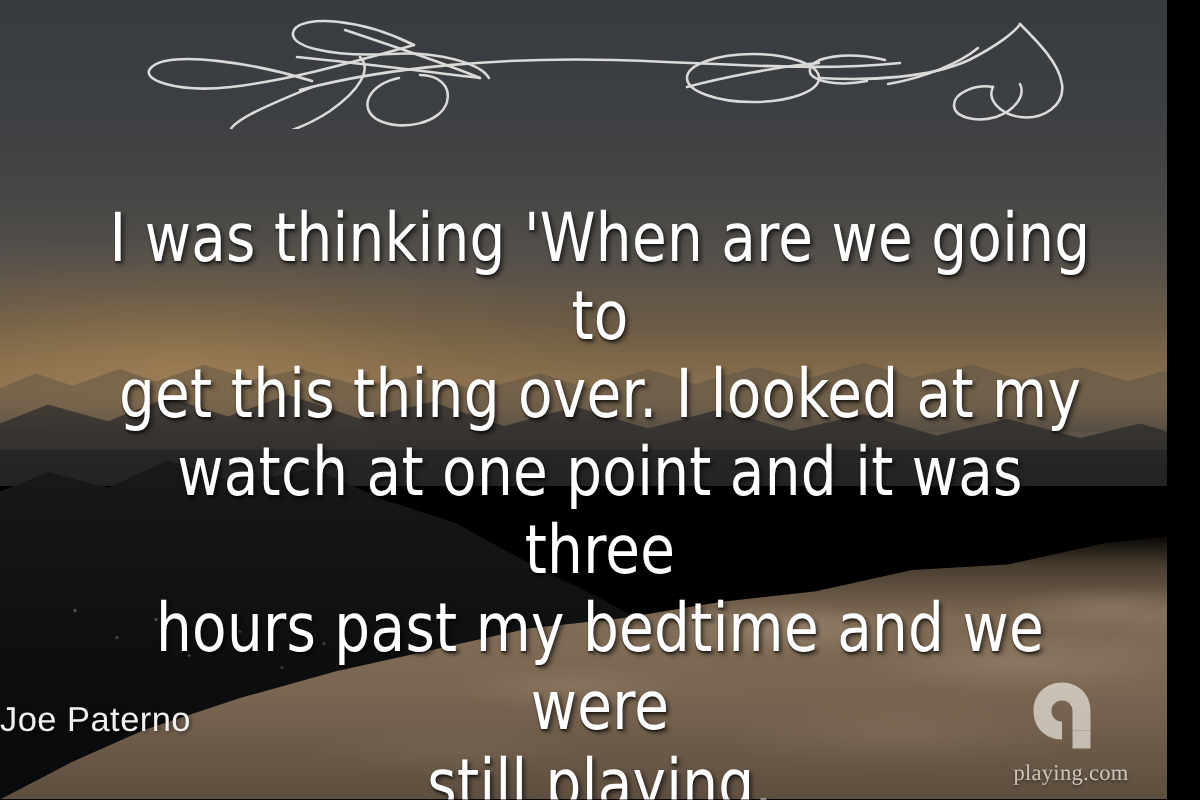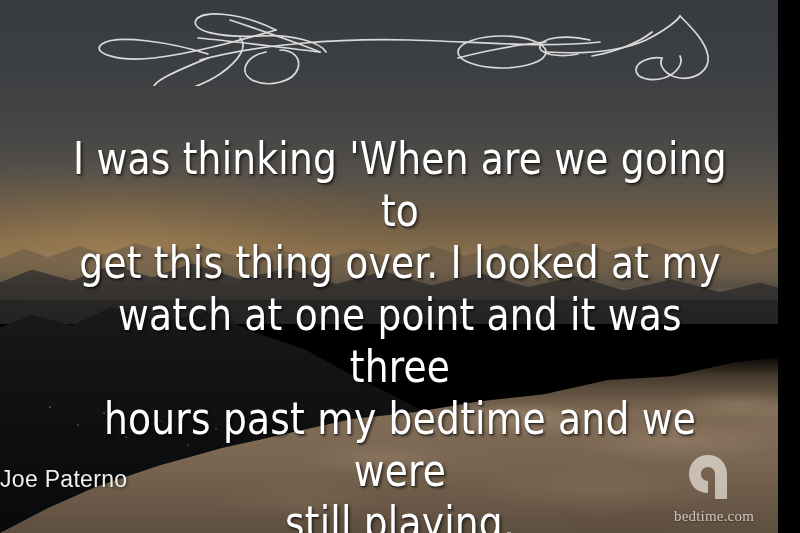--- a/index.html
+++ b/index.html
@@ -239,16 +239,16 @@
 
           <path fill-rule="evenodd" d="M20 2 C 9 2, 1 10, 1 21 C 1 32, 9 40, 20 40 L 20 28
                    C 16 28, 13 25, 13 21 C 13 17, 16 14, 20 14
                    C 24 14, 27 17, 27 21 L 27 34 L 39 34 L 39 21
                    C 39 10, 31 2, 20 2 Z"></path>
 
           <rect x="27" y="34" width="12" height="12"></rect>
         </g>
       </svg>
     </div>
-    <div class="wm-text">bedtime.com</div>
+    <div class="wm-text">playing.com</div>
   </div>
 
 </div>
 
 </body></html>

